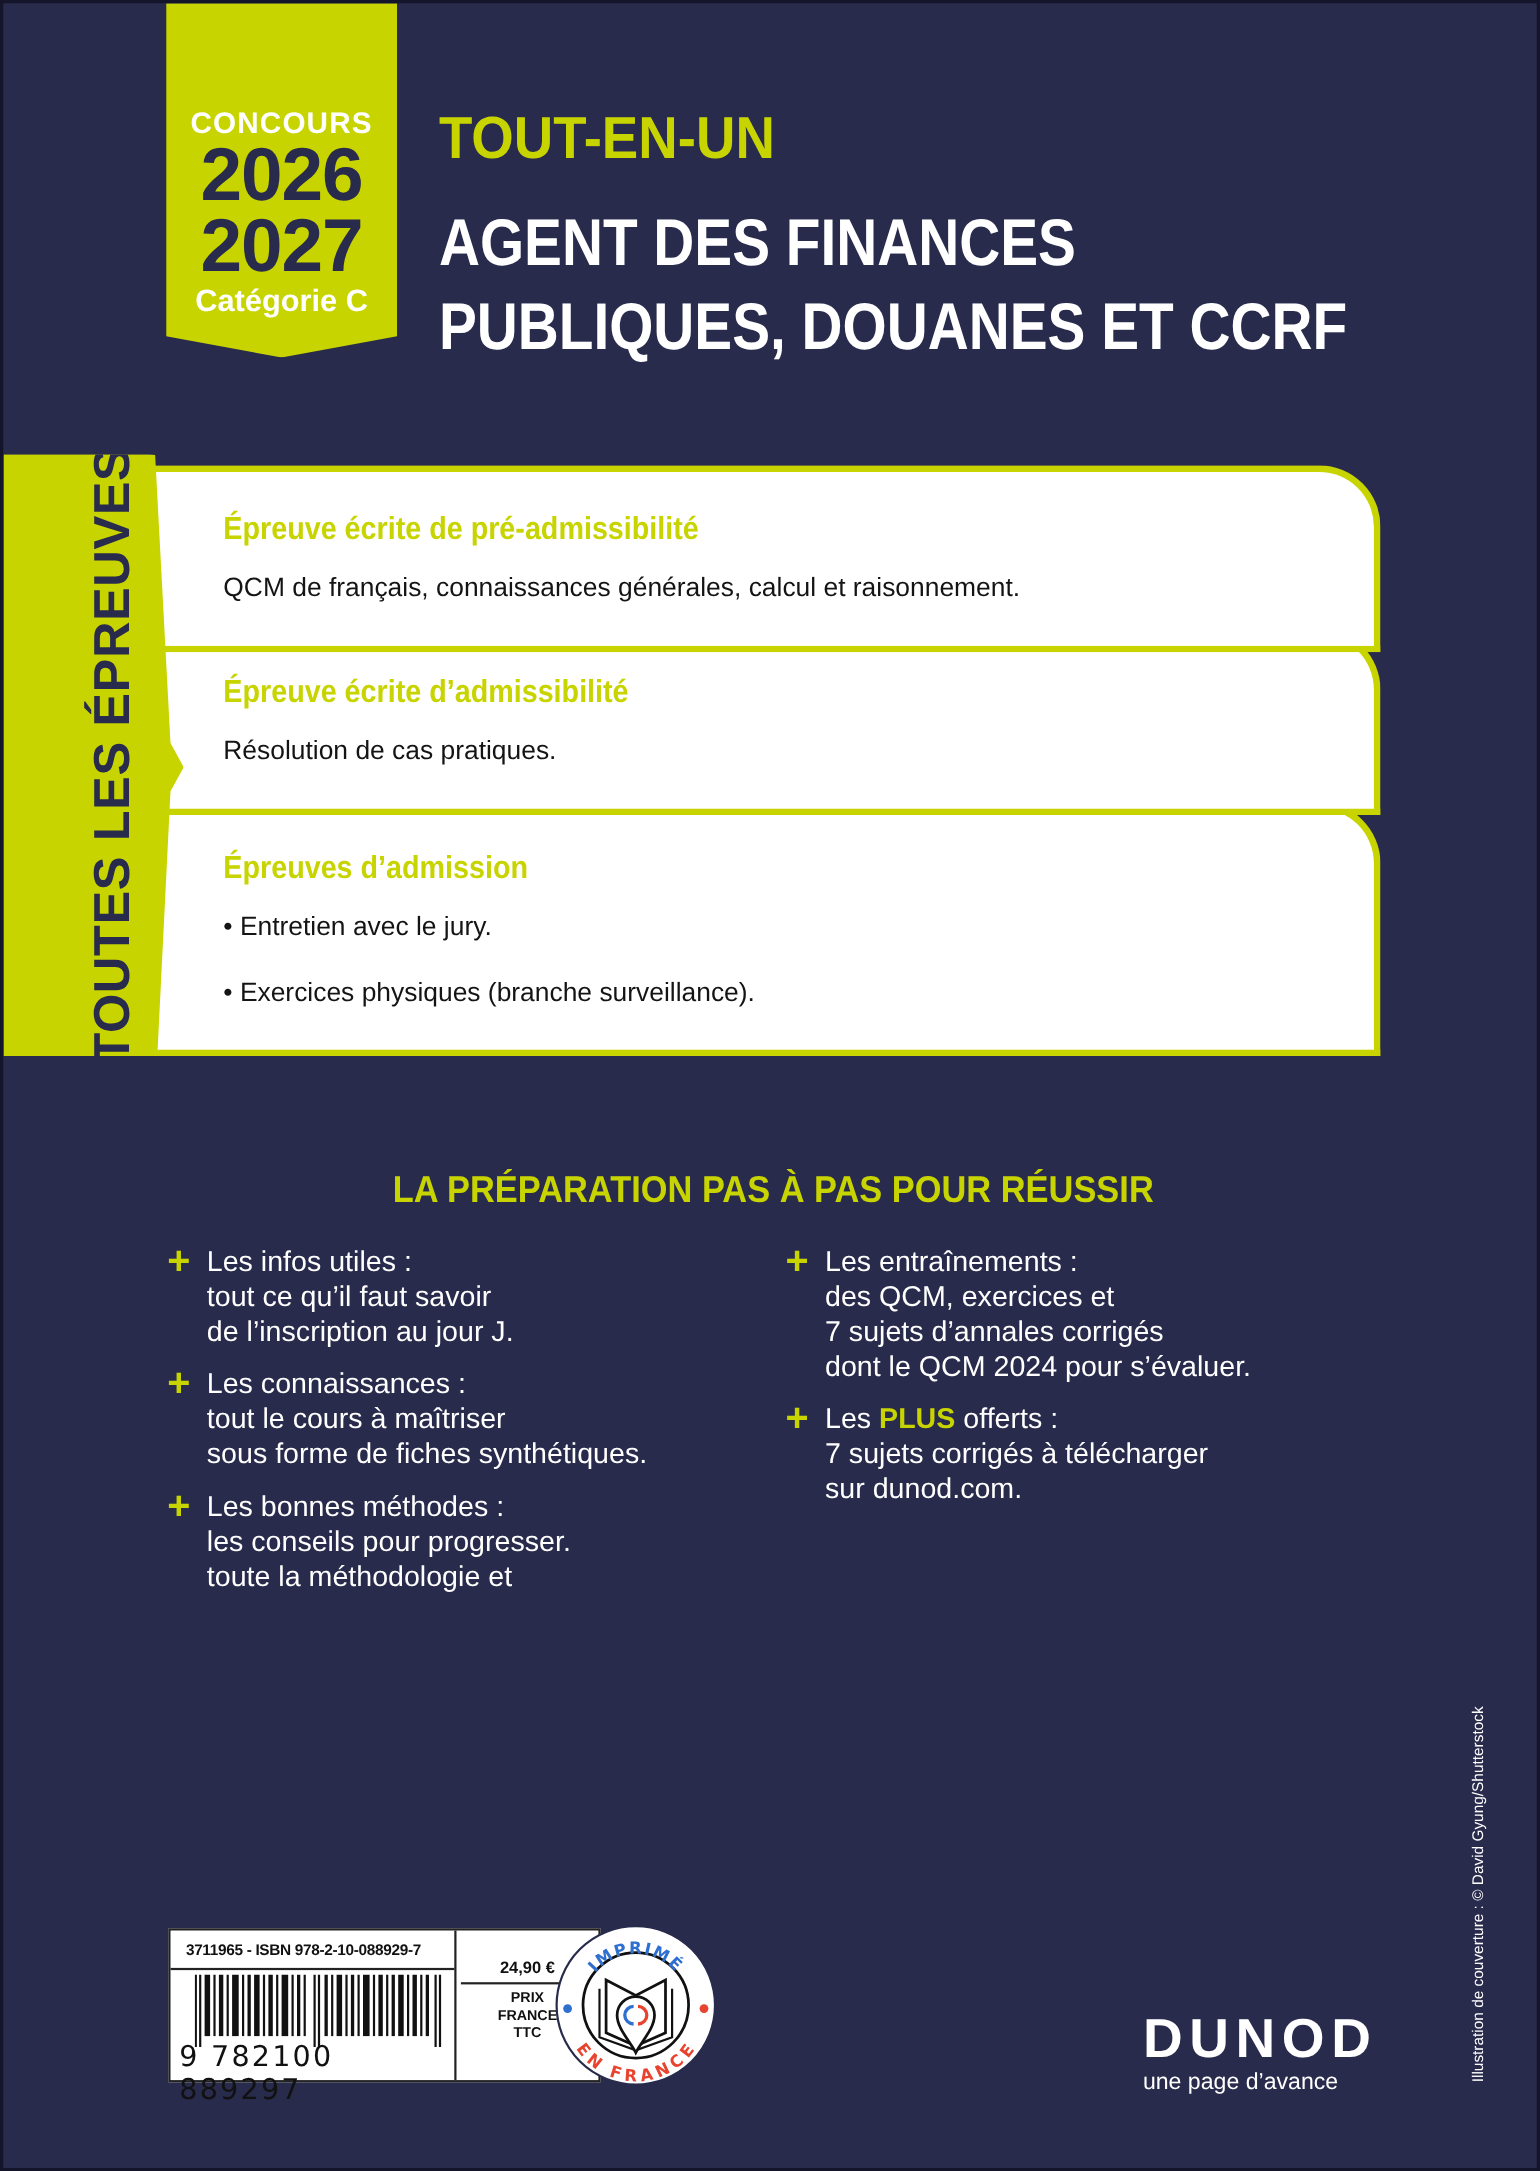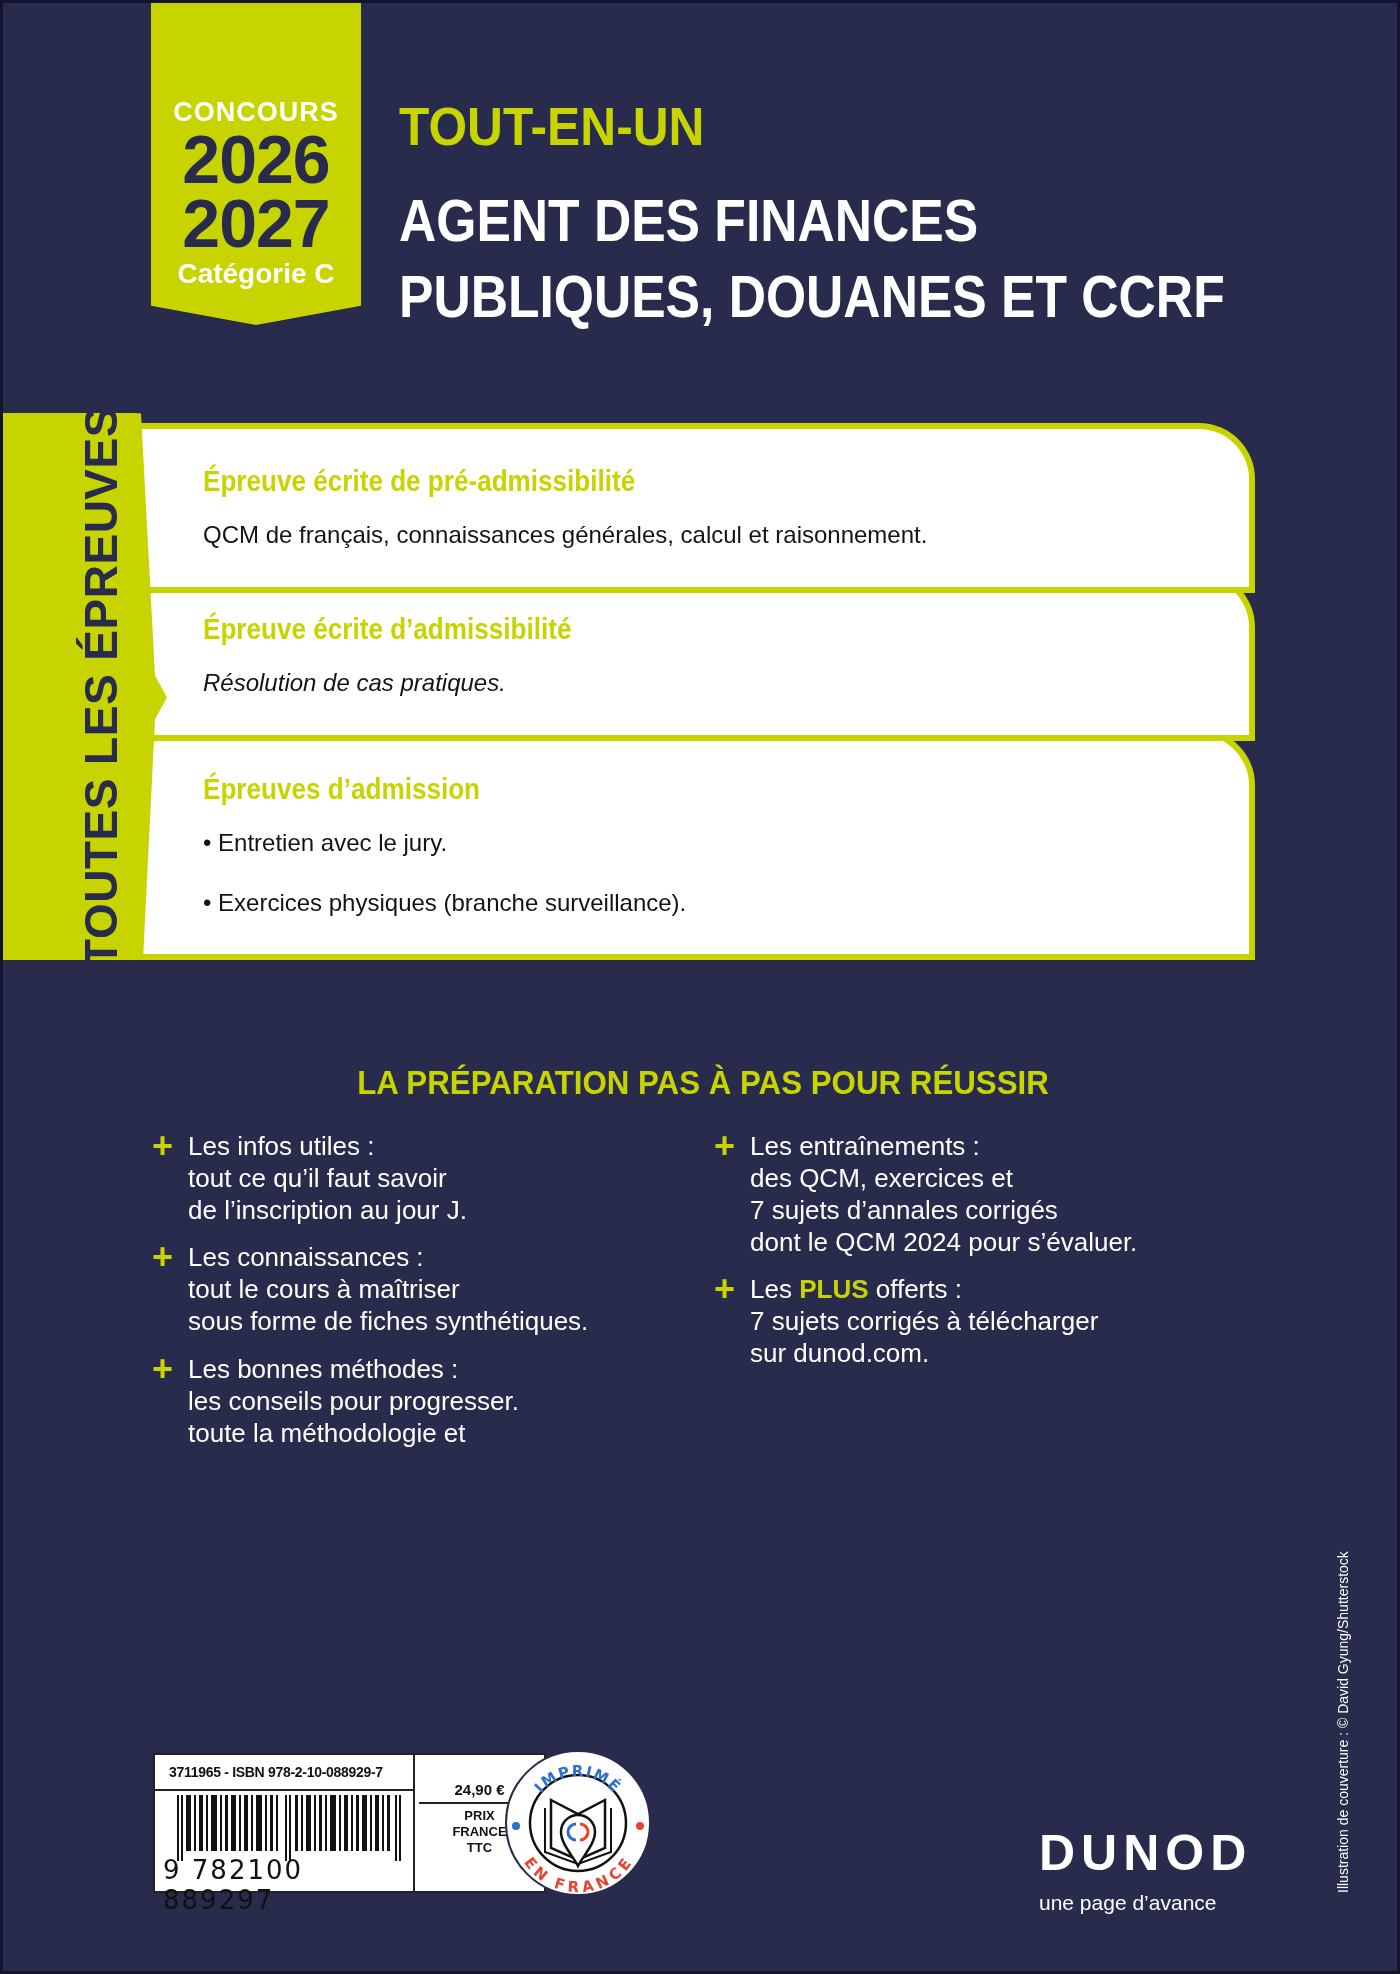--- a/index.html
+++ b/index.html
@@ -46,21 +46,21 @@
     background: #ffffff;
     border: 6px solid #c8d400; border-left: none;
     border-top-right-radius: 56px;
   }
   .card.c1 { top: 10px; height: 170px; }
   .card.c2 { top: 158px; height: 170px; }
   .card.c3 { top: 316px; height: 231px; border-bottom-right-radius: 0; }
   .card-title { position: absolute; left: 78px; color: #c8d400; font-weight: bold; font-size: 29px; transform: scaleX(0.9); transform-origin: left; white-space: nowrap; }
   .card-text { position: absolute; left: 78px; color: #141414; font-size: 24px; white-space: nowrap; }
   .c1 .card-title { top: 36px; } .c1 .card-text { top: 92px; }
-  .c2 .card-title { top: 36px; } .c2 .card-text { top: 92px; font-style: italic; }
+  .c2 .card-title { top: 36px; } .c2 .card-text { top: 92px; }
   .c3 .card-title { top: 38px; }
   .c3 .li1 { top: 94px; } .c3 .li2 { top: 154px; }
 
   
   .prep-title { position: absolute; left: 0; width: 1400px; top: 1060px; text-align: center; color: #c8d400; font-weight: bold; font-size: 34px; transform: scaleX(0.92); }
   .feat { position: absolute; width: 540px; color: #ffffff; font-size: 26px; line-height: 32px; }
   .feat .plus { position: absolute; left: -36px; top: -2px; color: #c8d400; font-weight: bold; font-size: 36px; line-height: 36px; }
   .feat .hl { color: #c8d400; font-weight: bold; }
   .f1 { left: 185px; top: 1127px; }
   .f2 { left: 185px; top: 1238px; }
@@ -77,21 +77,21 @@
   .bc-right { flex: 1; text-align: center; padding-top: 26px; }
   .bc-price { font-weight: bold; font-size: 15px; color: #111; border-bottom: 2px solid #222; margin: 0 4px; padding-bottom: 4px; }
   .bc-prix { font-weight: bold; font-size: 13px; line-height: 16px; color: #111; margin-top: 4px; }
 
   
   .seal { position: absolute; left: 500px; top: 1745px; width: 150px; height: 150px; }
 
   
   .dunod { position: absolute; left: 1036px; top: 1828px; width: 220px; color: #ffffff; }
   .dunod-word { font-size: 50px; font-weight: bold; letter-spacing: 6px; line-height: 44px; }
-  .dunod-tag { font-size: 21px; line-height: 24px; margin-top: 16px; }
+  .dunod-tag { font-size: 21px; line-height: 24px; margin-top: 6px; }
 
   
   .credit {
     position: absolute; left: 1332px; top: 1890px; width: 400px; height: 20px;
     transform-origin: 0 0; transform: rotate(-90deg);
     color: #ffffff; font-size: 14px; white-space: nowrap;
   }
 </style>
 </head>
 <body>

